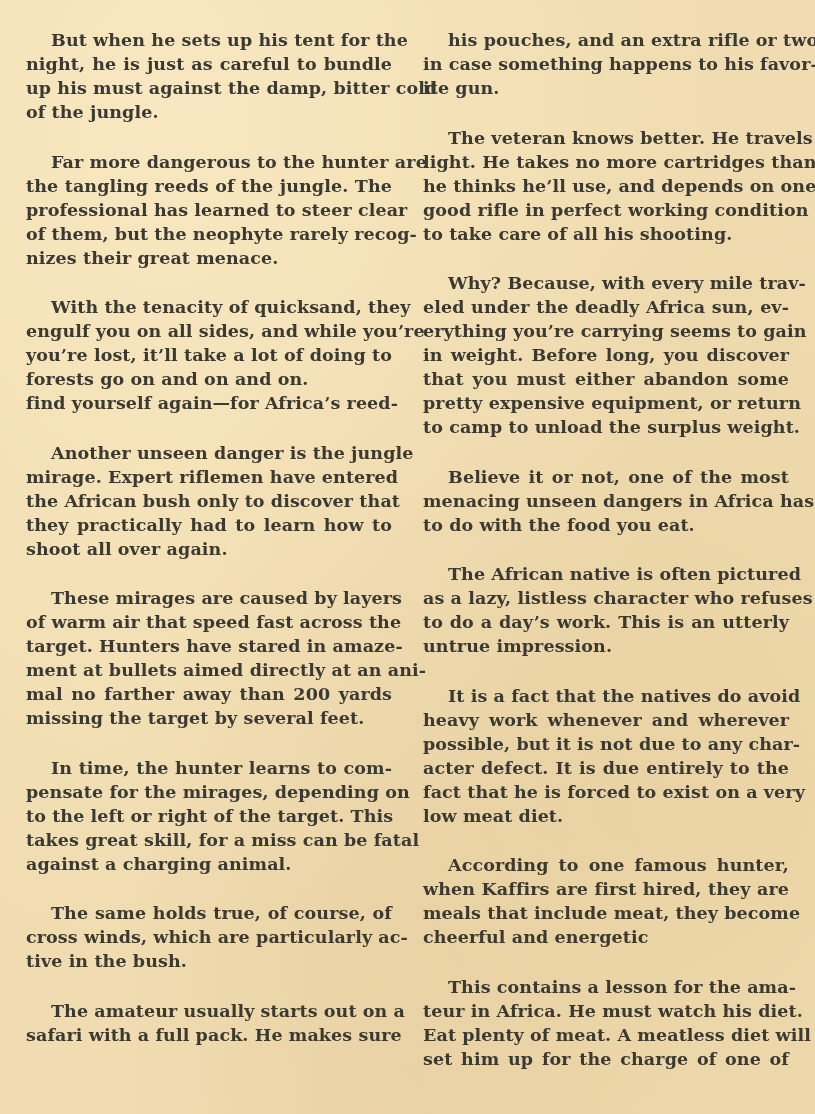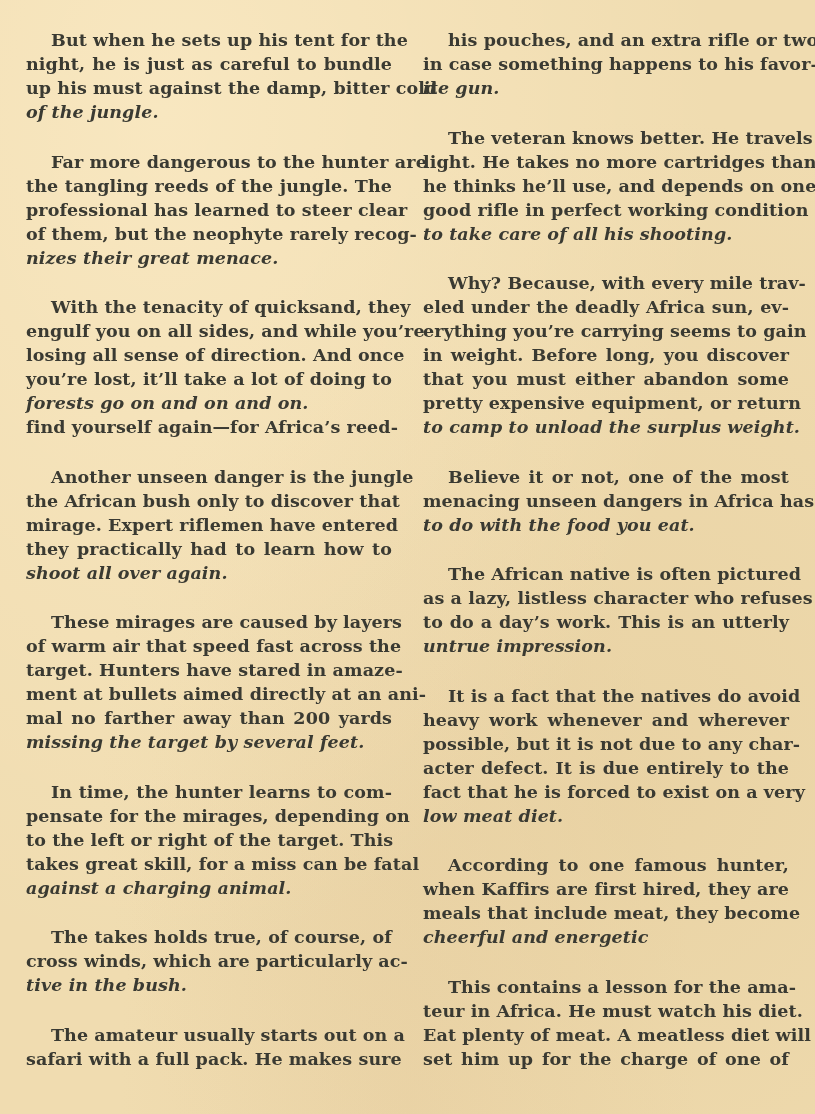--- a/index.html
+++ b/index.html
@@ -21,21 +21,21 @@
   .para { margin: 0 0 25.5px 0; }
   .line {
     display: block;
     height: 24px; line-height: 24px;
     font-size: 17.5px; font-weight: bold;
     text-align: justify; text-align-last: justify;
     white-space: nowrap; overflow: visible;
     letter-spacing: 0.1px;
   }
   .line.indent { padding-left: 25px; }
-  .line.last { text-align-last: left; font-style: italic; }
+  .line.last { text-align-last: left; }
 </style>
 </head>
 <body>
 
 <div class="page">
   <div class="column col-left" id="col-left">
       <div class="para">
         <span class="line indent">But when he sets up his tent for the</span>
         <span class="line">night, he is just as careful to bundle</span>
         <span class="line">up his must against the damp, bitter cold</span>
@@ -44,49 +44,48 @@
       <div class="para">
         <span class="line indent">Far more dangerous to the hunter are</span>
         <span class="line">the tangling reeds of the jungle. The</span>
         <span class="line">professional has learned to steer clear</span>
         <span class="line">of them, but the neophyte rarely recog-</span>
         <span class="line last">nizes their great menace.</span>
       </div>
       <div class="para">
         <span class="line indent">With the tenacity of quicksand, they</span>
         <span class="line">engulf you on all sides, and while you’re</span>
-        <span class="line">losing all sense of direction. And once</span>
         <span class="line">you’re lost, it’ll take a lot of doing to</span>
         <span class="line last">forests go on and on and on.</span>
         <span class="line">find yourself again—for Africa’s reed-</span>
       </div>
       <div class="para">
         <span class="line indent">Another unseen danger is the jungle</span>
+        <span class="line">mirage. Expert riflemen have entered</span>
         <span class="line">the African bush only to discover that</span>
-        <span class="line">mirage. Expert riflemen have entered</span>
         <span class="line">they practically had to learn how to</span>
         <span class="line last">shoot all over again.</span>
       </div>
       <div class="para">
         <span class="line indent">These mirages are caused by layers</span>
         <span class="line">of warm air that speed fast across the</span>
         <span class="line">target. Hunters have stared in amaze-</span>
         <span class="line">ment at bullets aimed directly at an ani-</span>
         <span class="line">mal no farther away than 200 yards</span>
         <span class="line last">missing the target by several feet.</span>
       </div>
       <div class="para">
         <span class="line indent">In time, the hunter learns to com-</span>
         <span class="line">pensate for the mirages, depending on</span>
         <span class="line">to the left or right of the target. This</span>
         <span class="line">takes great skill, for a miss can be fatal</span>
         <span class="line last">against a charging animal.</span>
       </div>
       <div class="para">
-        <span class="line indent">The takes holds true, of course, of</span>
+        <span class="line indent">The same holds true, of course, of</span>
         <span class="line">cross winds, which are particularly ac-</span>
         <span class="line last">tive in the bush.</span>
       </div>
       <div class="para">
         <span class="line indent">The amateur usually starts out on a</span>
         <span class="line">safari with a full pack. He makes sure</span>
       </div>
     </div>
   <div class="column col-right" id="col-right">
       <div class="para">

